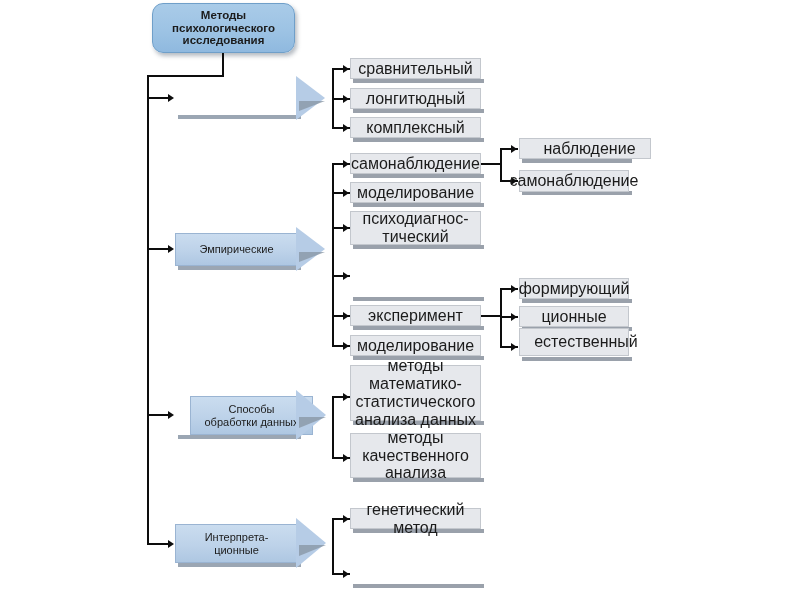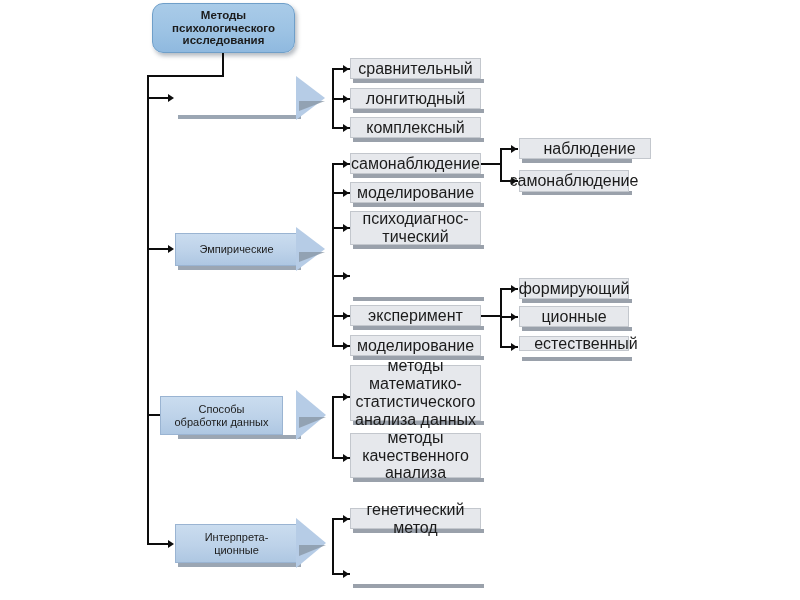--- a/index.html
+++ b/index.html
@@ -208,29 +208,29 @@
 
   <div class="greybox-shadow" style="left:522px;top:299px;width:110px;height:4px;"></div>
   <div class="node greybox" style="left:519px;top:278px;width:110px;height:21px;">
     <span>формирующий</span>
   </div>
   <div class="greybox-shadow" style="left:522px;top:327px;width:110px;height:4px;"></div>
   <div class="node greybox" style="left:519px;top:306px;width:110px;height:21px;">
     <span>ционные</span>
   </div>
   <div class="greybox-shadow" style="left:522px;top:357px;width:110px;height:4px;"></div>
-  <div class="node greybox" style="left:519px;top:336px;width:110px;height:15px;padding-left:28px;">
+  <div class="node greybox" style="left:519px;top:328px;width:110px;height:28px;padding-left:28px;">
     <span>естественный</span>
   </div>
 
   <div class="ln h" style="left:147px;top:414px;width:22px;"></div>
   <div class="tip" style="left:168px;top:411px;"></div>
 
   <div class="arrowbox-shadow" style="left:178px;top:435px;width:123px;height:4px;"></div>
-  <div class="node arrowbox" style="left:160px;top:396px;width:123px;height:39px;justify-content:flex-end;">
+  <div class="node arrowbox" style="left:190px;top:396px;width:123px;height:39px;justify-content:flex-end;">
     <span class="ab-label">Способы
 обработки данных</span>
   </div>
   <div class="arrowhead" style="left:296px;top:390px;border-width:25px 0 25px 30px;border-color:transparent transparent transparent #b6cce6;"></div>
   <div class="arrowhead-shadow" style="left:299px;top:417px;border-width:0 0 11px 27px;border-color:transparent transparent transparent #8a97a6;opacity:.8;"></div>
 
   <div class="ln v" style="left:332px;top:396px;height:62px;"></div>
   <div class="ln h" style="left:332px;top:396px;width:18px;"></div>
   <div class="tip" style="left:343px;top:393px;"></div>
   <div class="ln h" style="left:332px;top:457px;width:18px;"></div>

